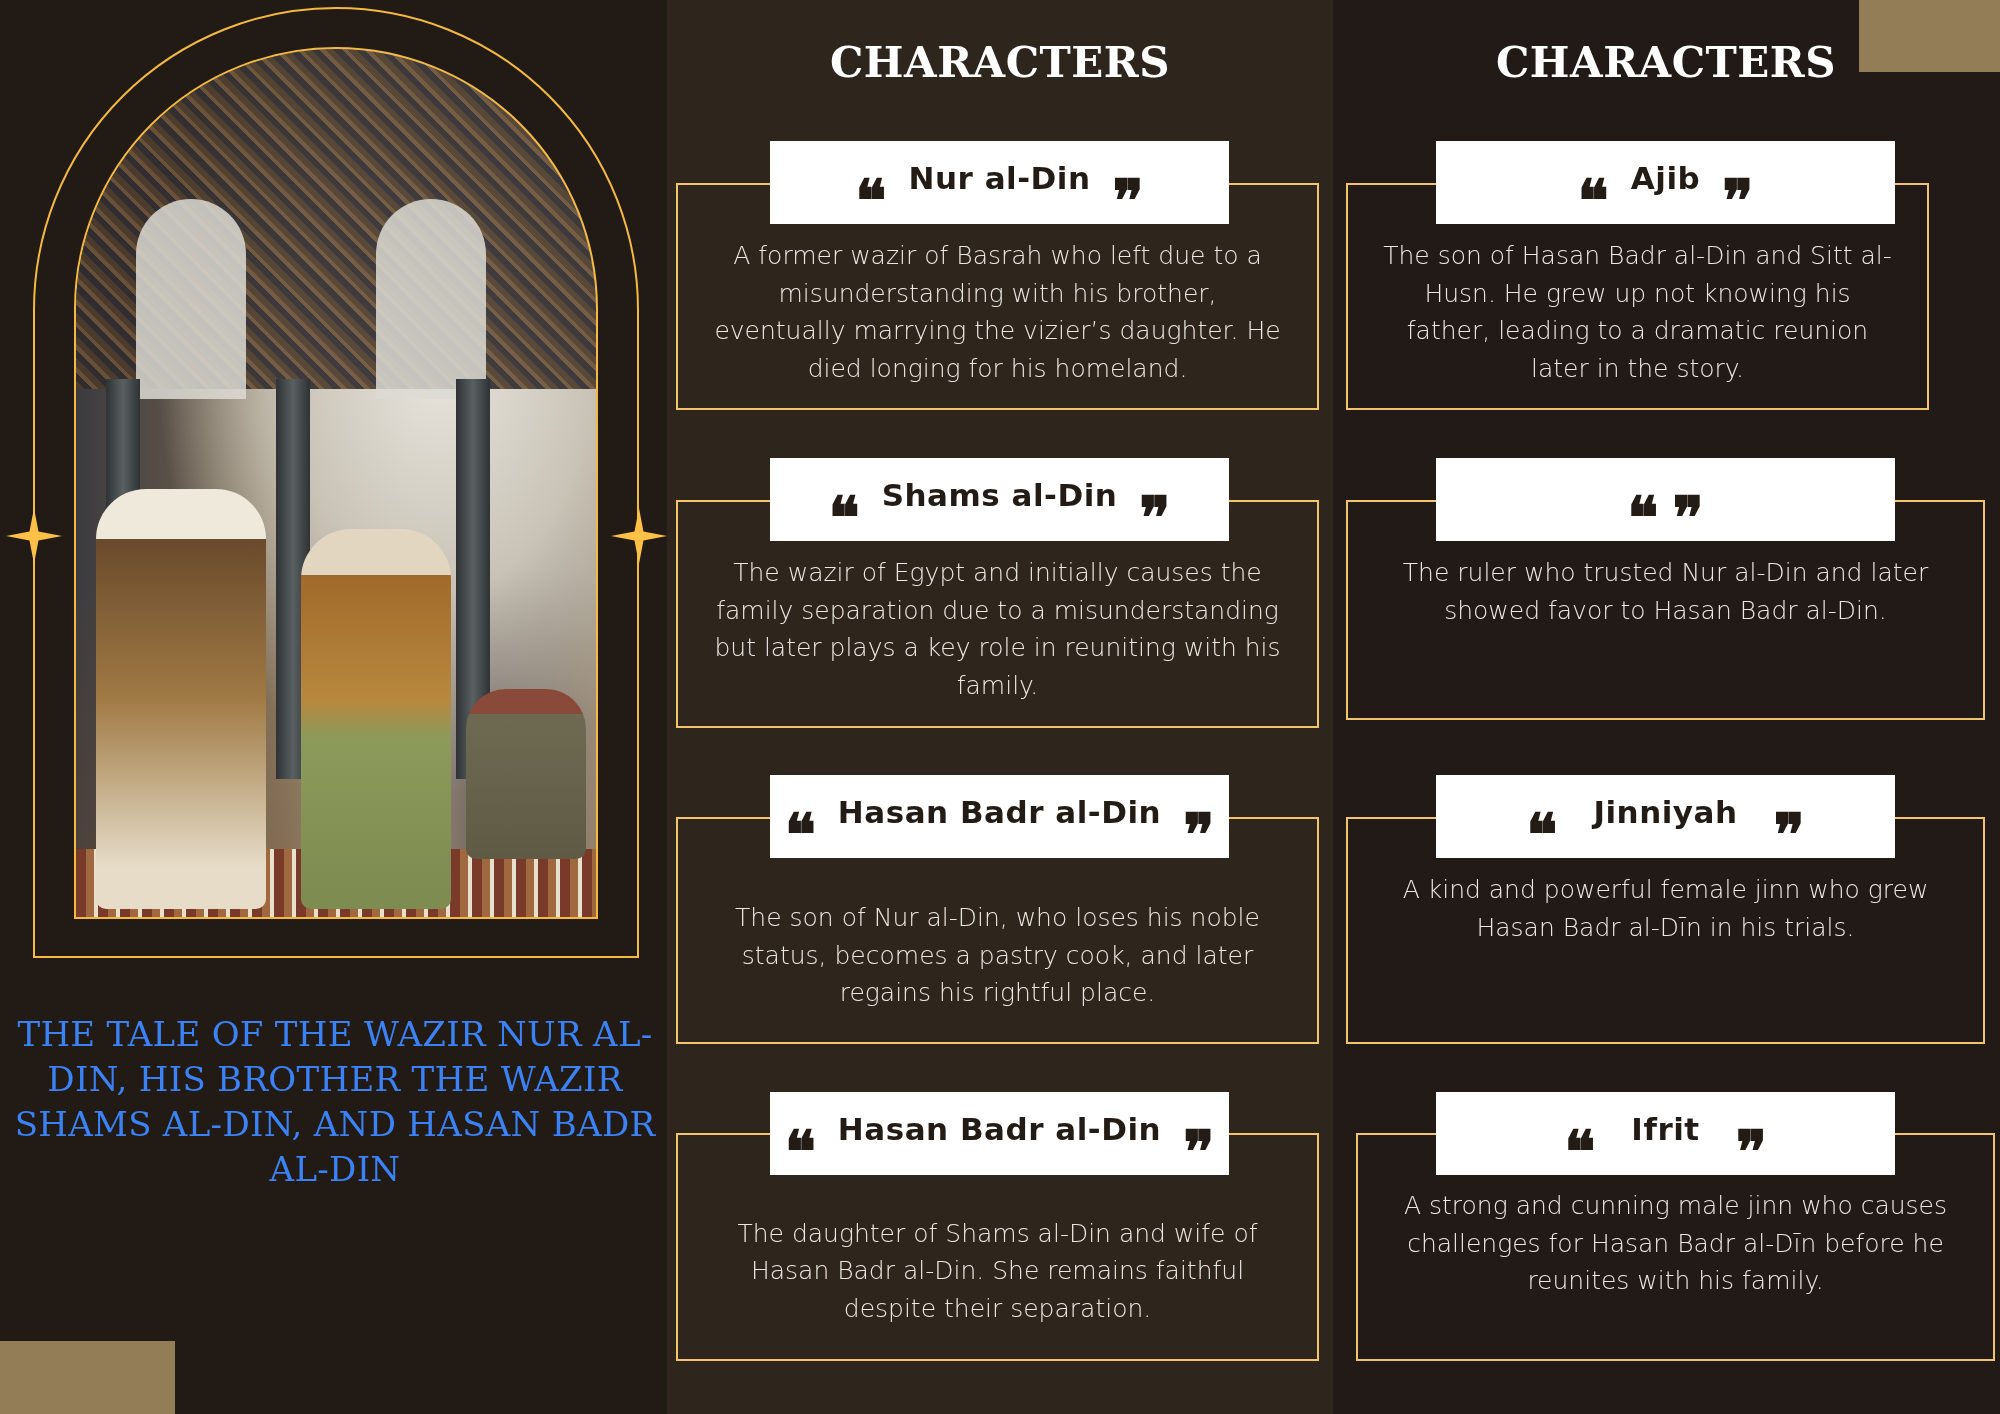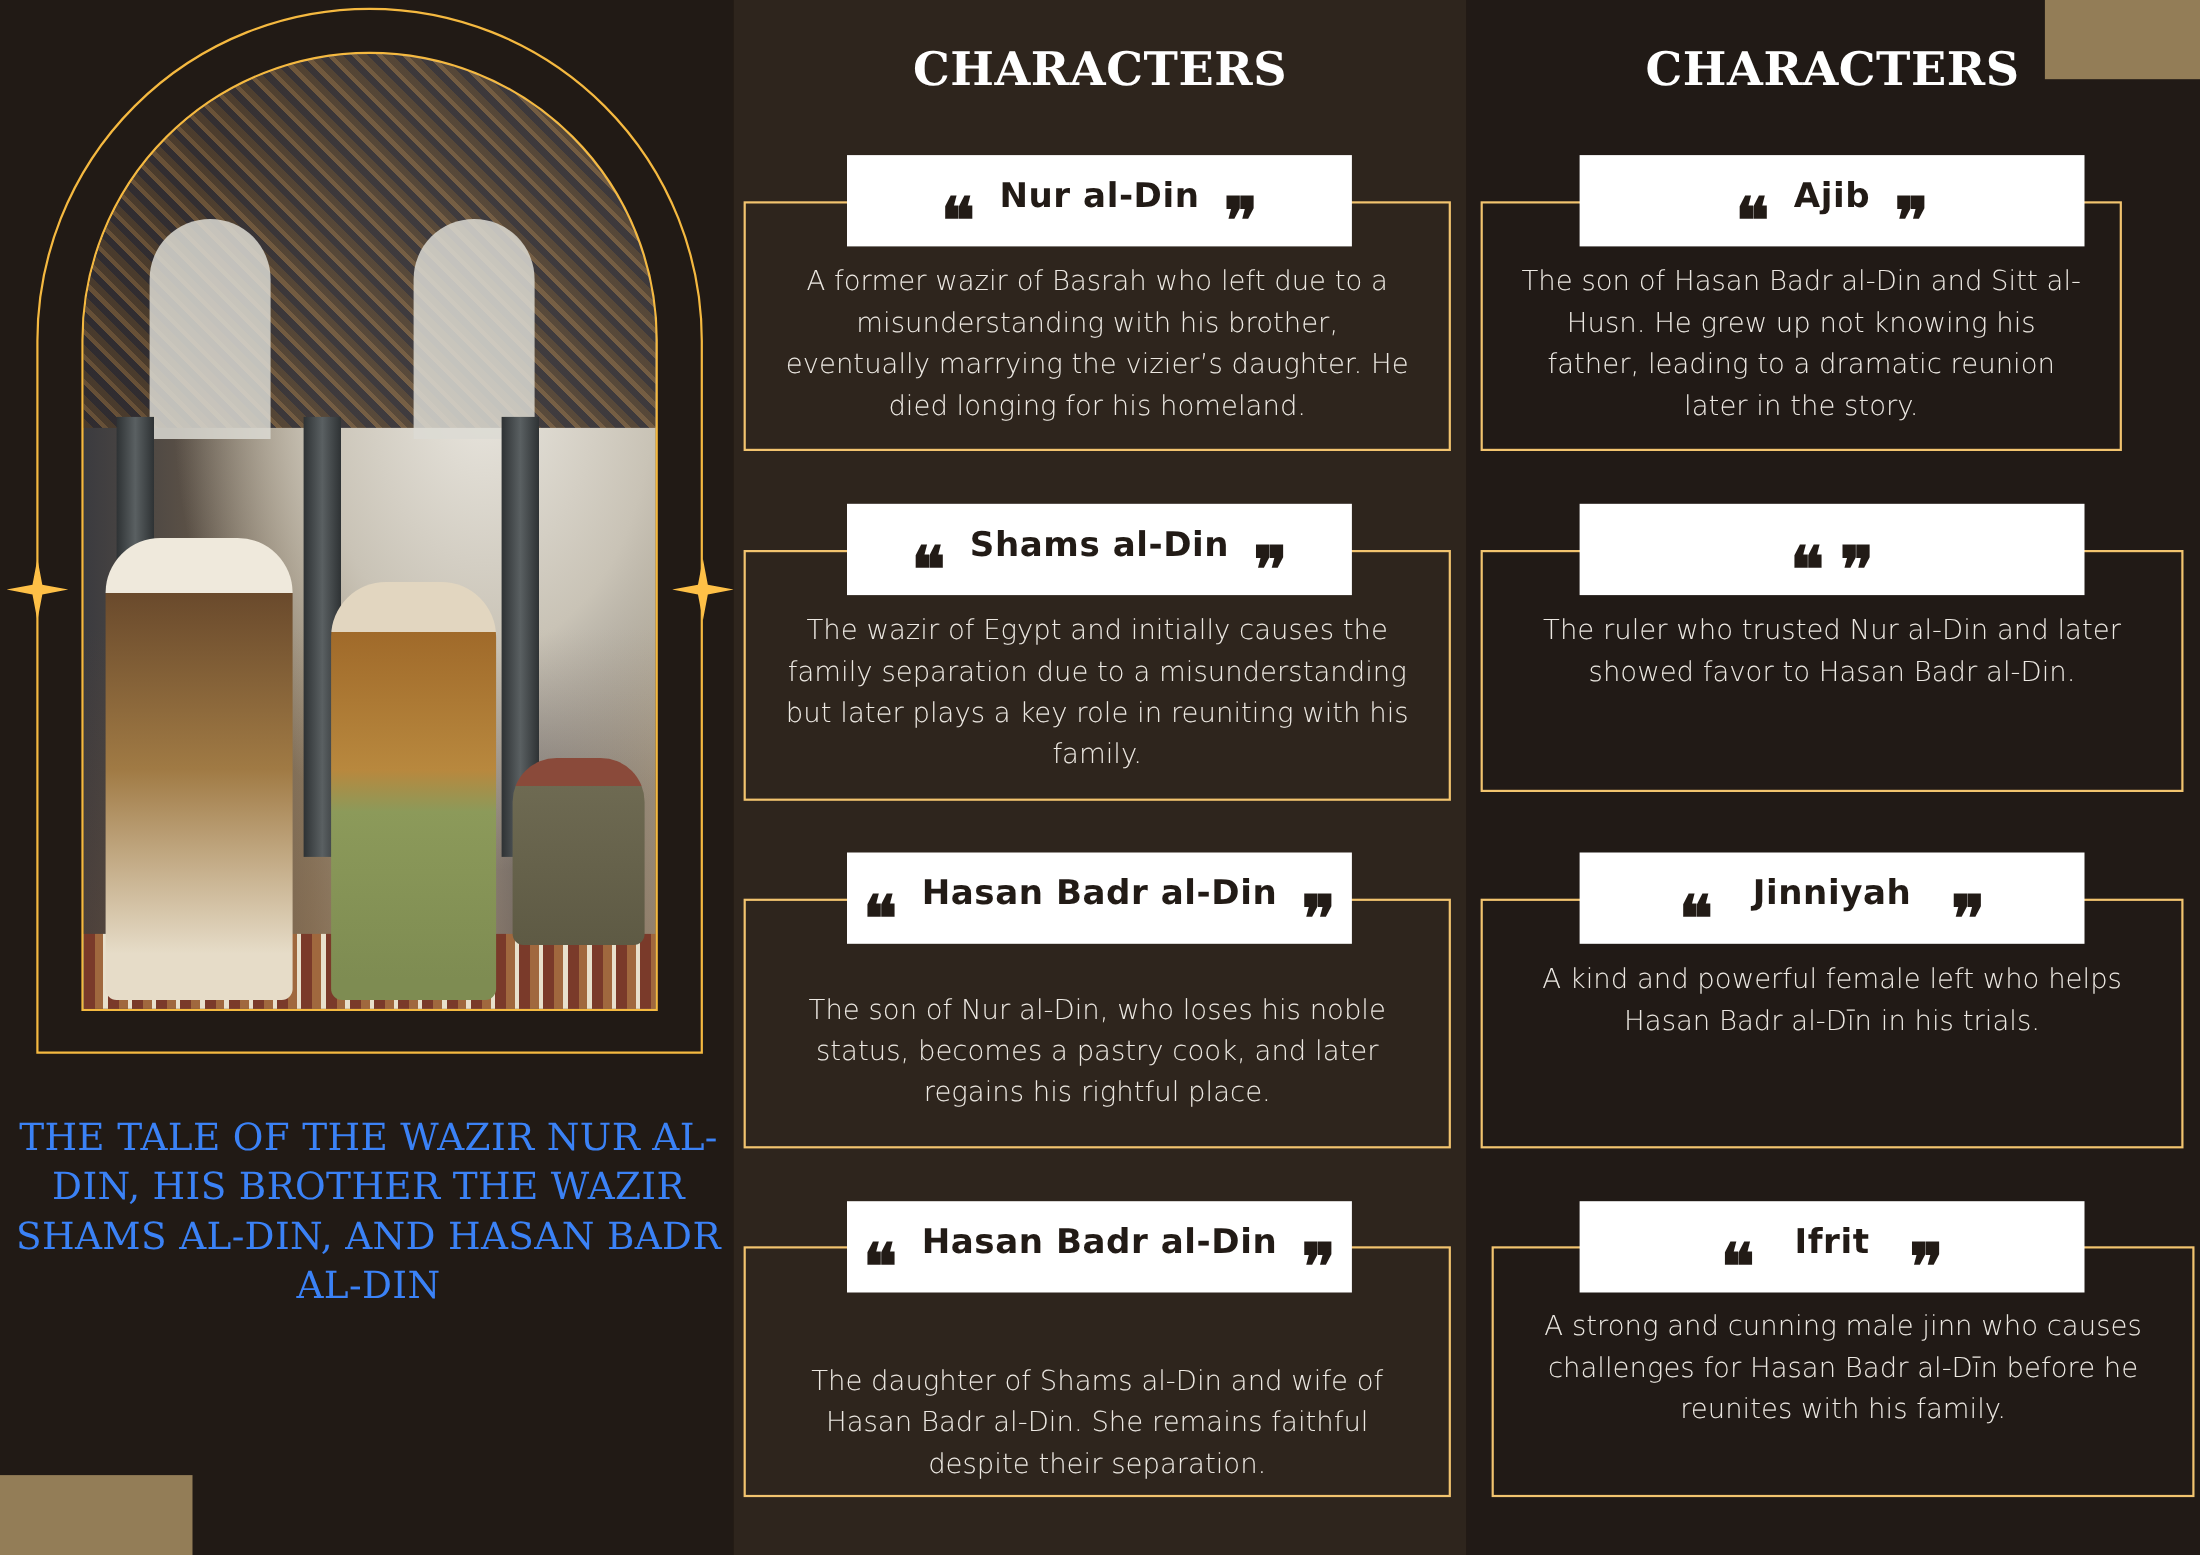--- a/index.html
+++ b/index.html
@@ -127,21 +127,21 @@
 
 <div class="card-box" style="left:676px; top:817px; width:643px; height:227px; align-items:center; padding-top:60px;">
   <p class="card-desc">The son of Nur al-Din, who loses his noble status, becomes a pastry cook, and later regains his rightful place.</p>
 </div>
 <div class="card-label" style="left:770px; top:775px; width:459px;">
   <span class="q">❝</span>
   <span class="name">Hasan Badr al-Din</span>
   <span class="q">❞</span>
 </div>
 
-<div class="card-box" style="left:676px; top:1133px; width:643px; height:228px; align-items:flex-end; padding-top:58px;">
+<div class="card-box" style="left:676px; top:1133px; width:643px; height:228px; align-items:center; padding-top:58px;">
   <p class="card-desc">The daughter of Shams al-Din and wife of Hasan Badr al-Din. She remains faithful despite their separation.</p>
 </div>
 <div class="card-label" style="left:770px; top:1092px; width:459px;">
   <span class="q">❝</span>
   <span class="name">Hasan Badr al-Din</span>
   <span class="q">❞</span>
 </div>
 
 <div class="card-box" style="left:1346px; top:183px; width:583px; height:227px;">
   <p class="card-desc">The son of Hasan Badr al-Din and Sitt al-Husn. He grew up not knowing his father, leading to a dramatic reunion later in the story.</p>
@@ -154,21 +154,21 @@
 
 <div class="card-box" style="left:1346px; top:500px; width:639px; height:220px;">
   <p class="card-desc">The ruler who trusted Nur al-Din and later showed favor to Hasan Badr al-Din.</p>
 </div>
 <div class="card-label" style="left:1436px; top:458px; width:459px; gap:14px;">
   <span class="q">❝</span>
   <span class="q">❞</span>
 </div>
 
 <div class="card-box" style="left:1346px; top:817px; width:639px; height:227px;">
-  <p class="card-desc">A kind and powerful female left who helps Hasan Badr al-Dīn in his trials.</p>
+  <p class="card-desc">A kind and powerful female jinn who grew Hasan Badr al-Dīn in his trials.</p>
 </div>
 <div class="card-label" style="left:1436px; top:775px; width:459px; gap:36px;">
   <span class="q">❝</span>
   <span class="name">Jinniyah</span>
   <span class="q">❞</span>
 </div>
 
 <div class="card-box" style="left:1356px; top:1133px; width:639px; height:228px;">
   <p class="card-desc">A strong and cunning male jinn who causes challenges for Hasan Badr al-Dīn before he reunites with his family.</p>
 </div>

